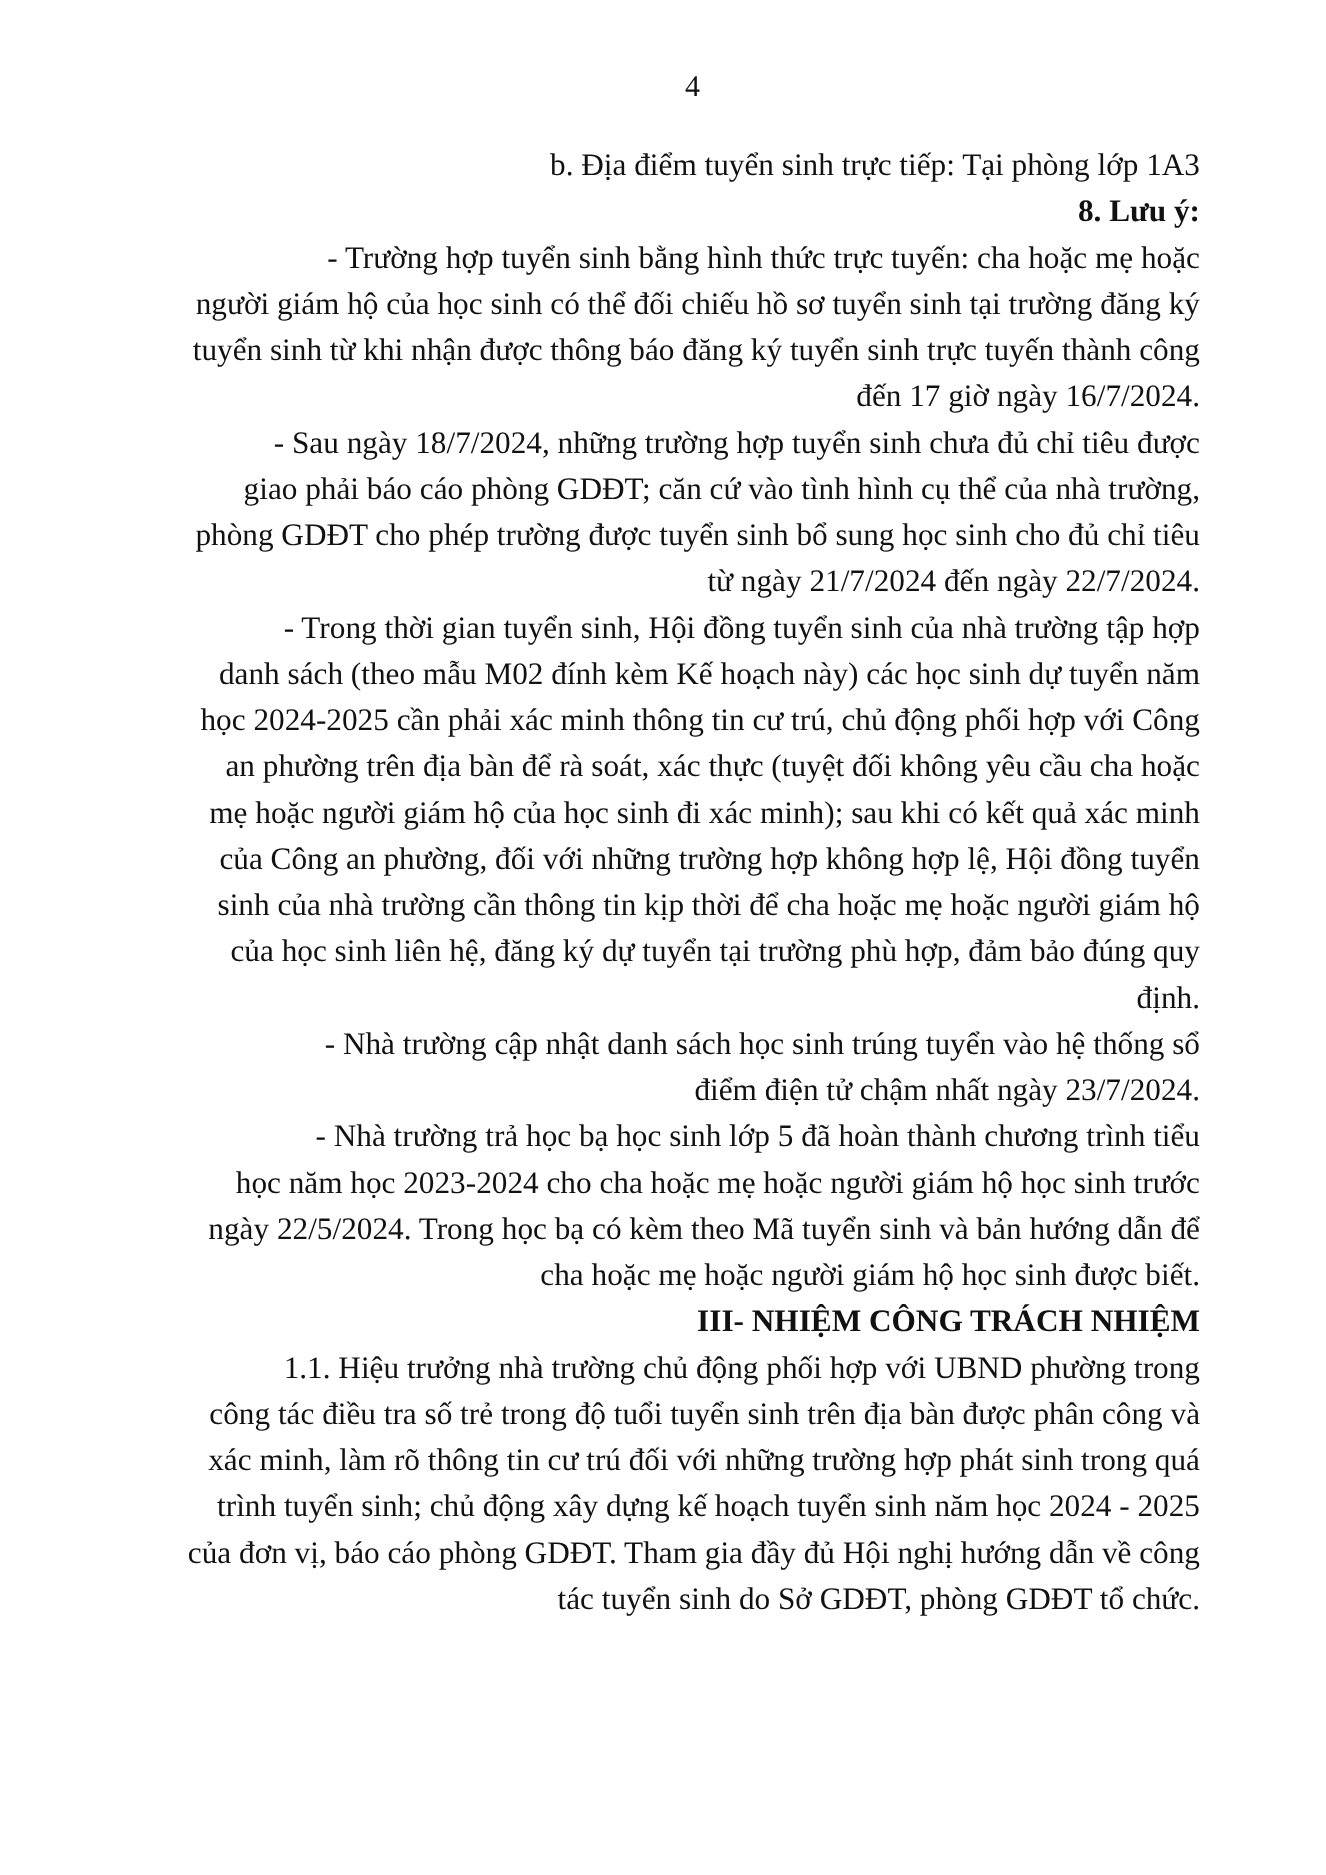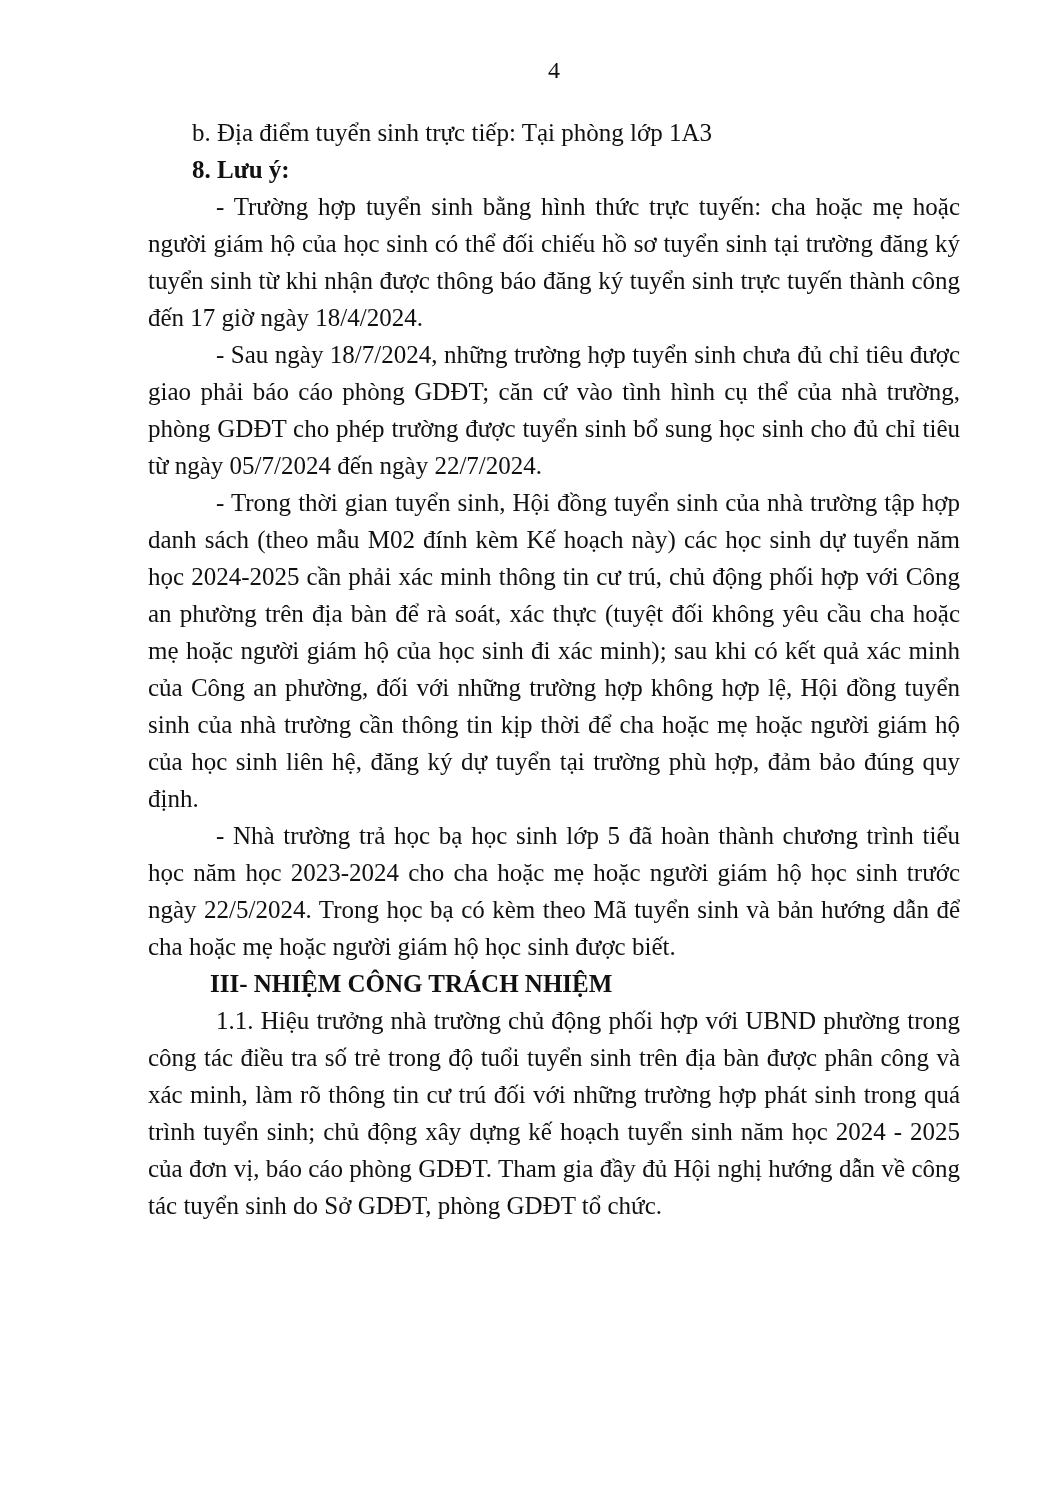--- a/index.html
+++ b/index.html
@@ -32,46 +32,48 @@
   }
   .content {
     margin: 30px 101px 0 148px; 
     font-size: 25px;
     line-height: 37px;
     text-align: justify;
   }
   .content p {
     margin: 0;
     padding: 0;
+    text-align: right;
   }
   .indent-sm { text-indent: 44px; }   
   .indent-md { text-indent: 62px; }   
   .indent-lg { text-indent: 68px; }   
   .bold { font-weight: bold; }
   .single { text-align: left; }
 </style>
 </head>
 <body>
 
 <div class="page">
 
   <div class="page-number">4</div>
 
   <div class="content">
 
     <p class="indent-sm single">b. Địa điểm tuyển sinh trực tiếp: Tại phòng lớp 1A3</p>
 
     <p class="indent-sm bold single">8. Lưu ý:</p>
 
-    <p class="indent-lg">- Trường hợp tuyển sinh bằng hình thức trực tuyến: cha hoặc mẹ hoặc người giám hộ của học sinh có thể đối chiếu hồ sơ tuyển sinh tại trường đăng ký tuyển sinh từ khi nhận được thông báo đăng ký tuyển sinh trực tuyến thành công đến 17 giờ ngày 18/4/2024.</p>
+    <p class="indent-lg">- Trường hợp tuyển sinh bằng hình thức trực tuyến: cha hoặc mẹ hoặc người giám hộ của học sinh có thể đối chiếu hồ sơ tuyển sinh tại trường đăng ký tuyển sinh từ khi nhận được thông báo đăng ký tuyển sinh trực tuyến thành công đến 17 giờ ngày 16/7/2024.</p>
 
-    <p class="indent-lg">- Sau ngày 18/7/2024, những trường hợp tuyển sinh chưa đủ chỉ tiêu được giao phải báo cáo phòng GDĐT; căn cứ vào tình hình cụ thể của nhà trường, phòng GDĐT cho phép trường được tuyển sinh bổ sung học sinh cho đủ chỉ tiêu từ ngày 05/7/2024 đến ngày 22/7/2024.</p>
+    <p class="indent-lg">- Sau ngày 18/7/2024, những trường hợp tuyển sinh chưa đủ chỉ tiêu được giao phải báo cáo phòng GDĐT; căn cứ vào tình hình cụ thể của nhà trường, phòng GDĐT cho phép trường được tuyển sinh bổ sung học sinh cho đủ chỉ tiêu từ ngày 21/7/2024 đến ngày 22/7/2024.</p>
 
     <p class="indent-lg">- Trong thời gian tuyển sinh, Hội đồng tuyển sinh của nhà trường tập hợp danh sách (theo mẫu M02 đính kèm Kế hoạch này) các học sinh dự tuyển năm học 2024-2025 cần phải xác minh thông tin cư trú, chủ động phối hợp với Công an phường trên địa bàn để rà soát, xác thực (tuyệt đối không yêu cầu cha hoặc mẹ hoặc người giám hộ của học sinh đi xác minh); sau khi có kết quả xác minh của Công an phường, đối với những trường hợp không hợp lệ, Hội đồng tuyển sinh của nhà trường cần thông tin kịp thời để cha hoặc mẹ hoặc người giám hộ của học sinh liên hệ, đăng ký dự tuyển tại trường phù hợp, đảm bảo đúng quy định.</p>
 
+    <p class="indent-lg">- Nhà trường cập nhật danh sách học sinh trúng tuyển vào hệ thống sổ điểm điện tử chậm nhất ngày 23/7/2024.</p>
 
     <p class="indent-lg">- Nhà trường trả học bạ học sinh lớp 5 đã hoàn thành chương trình tiểu học năm học 2023-2024 cho cha hoặc mẹ hoặc người giám hộ học sinh trước ngày 22/5/2024. Trong học bạ có kèm theo Mã tuyển sinh và bản hướng dẫn để cha hoặc mẹ hoặc người giám hộ học sinh được biết.</p>
 
     <p class="indent-md bold single">III- NHIỆM CÔNG TRÁCH NHIỆM</p>
 
 
     <p class="indent-lg">1.1. Hiệu trưởng nhà trường chủ động phối hợp với UBND phường trong công tác điều tra số trẻ trong độ tuổi tuyển sinh trên địa bàn được phân công và xác minh, làm rõ thông tin cư trú đối với những trường hợp phát sinh trong quá trình tuyển sinh; chủ động xây dựng kế hoạch tuyển sinh năm học 2024 - 2025 của đơn vị, báo cáo phòng GDĐT. Tham gia đầy đủ Hội nghị hướng dẫn về công tác tuyển sinh do Sở GDĐT, phòng GDĐT tổ chức.</p>
 
   </div>
 </div>

